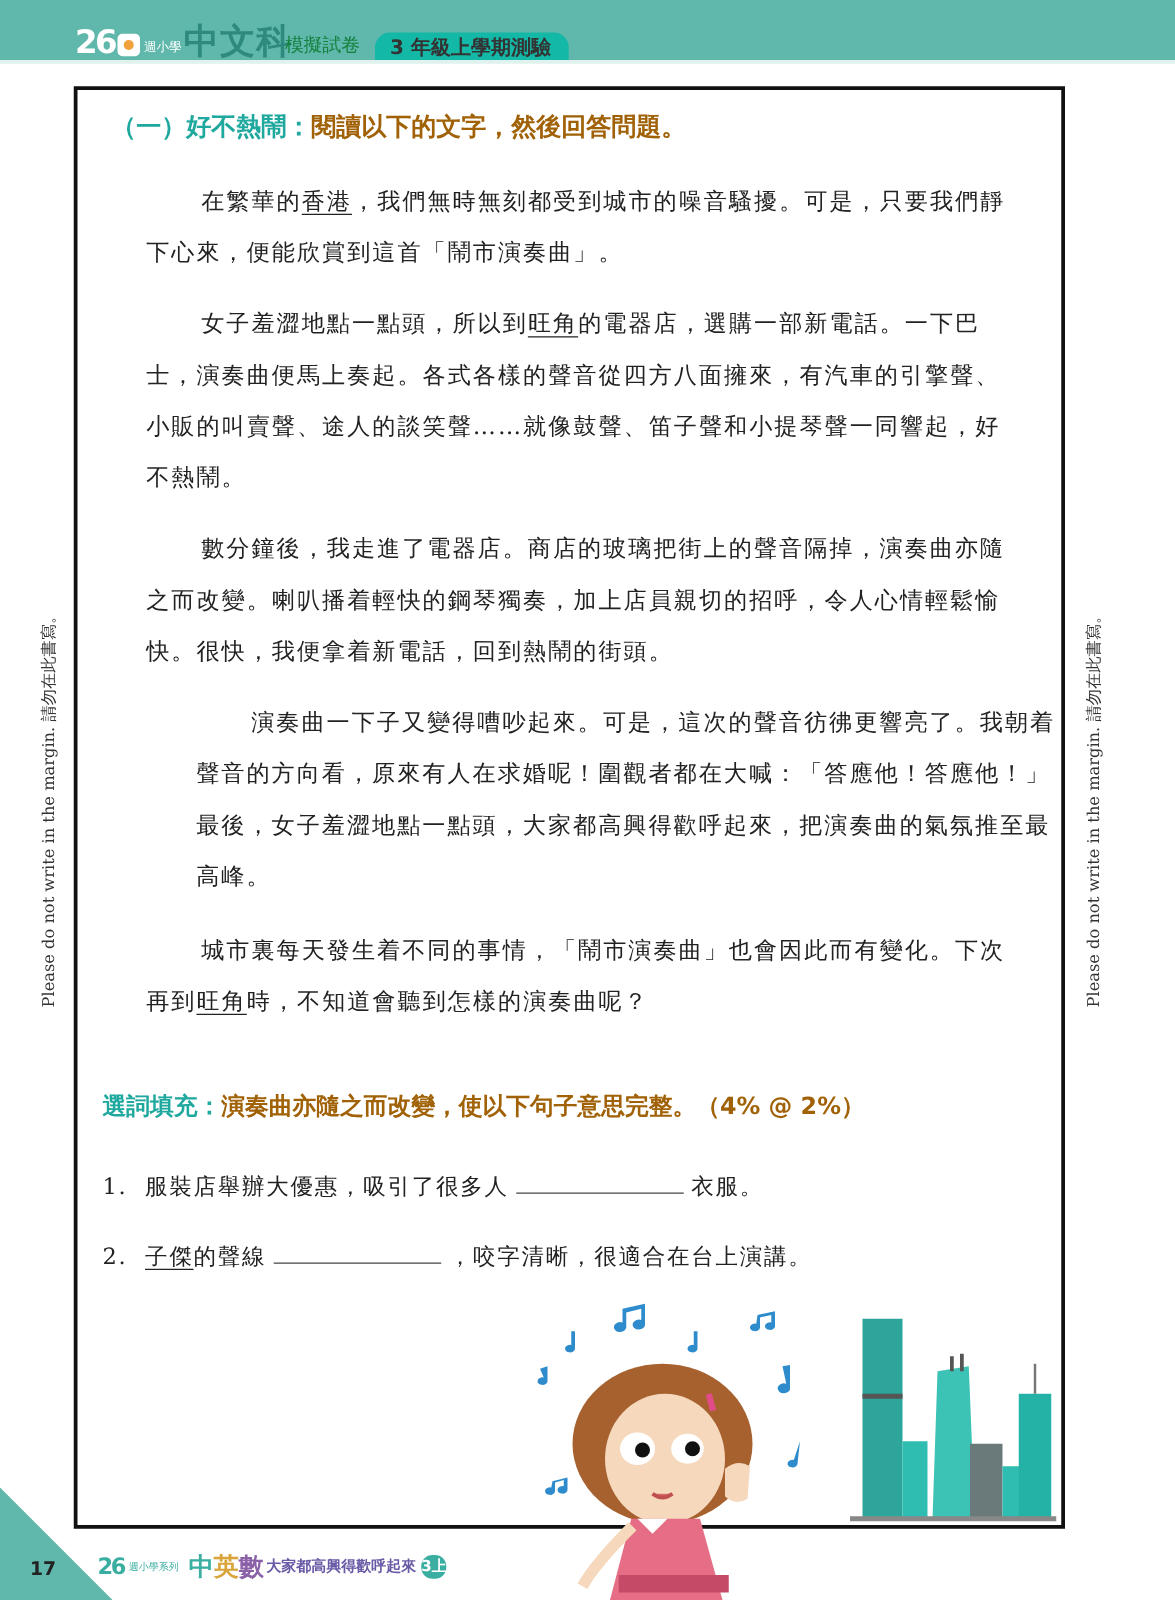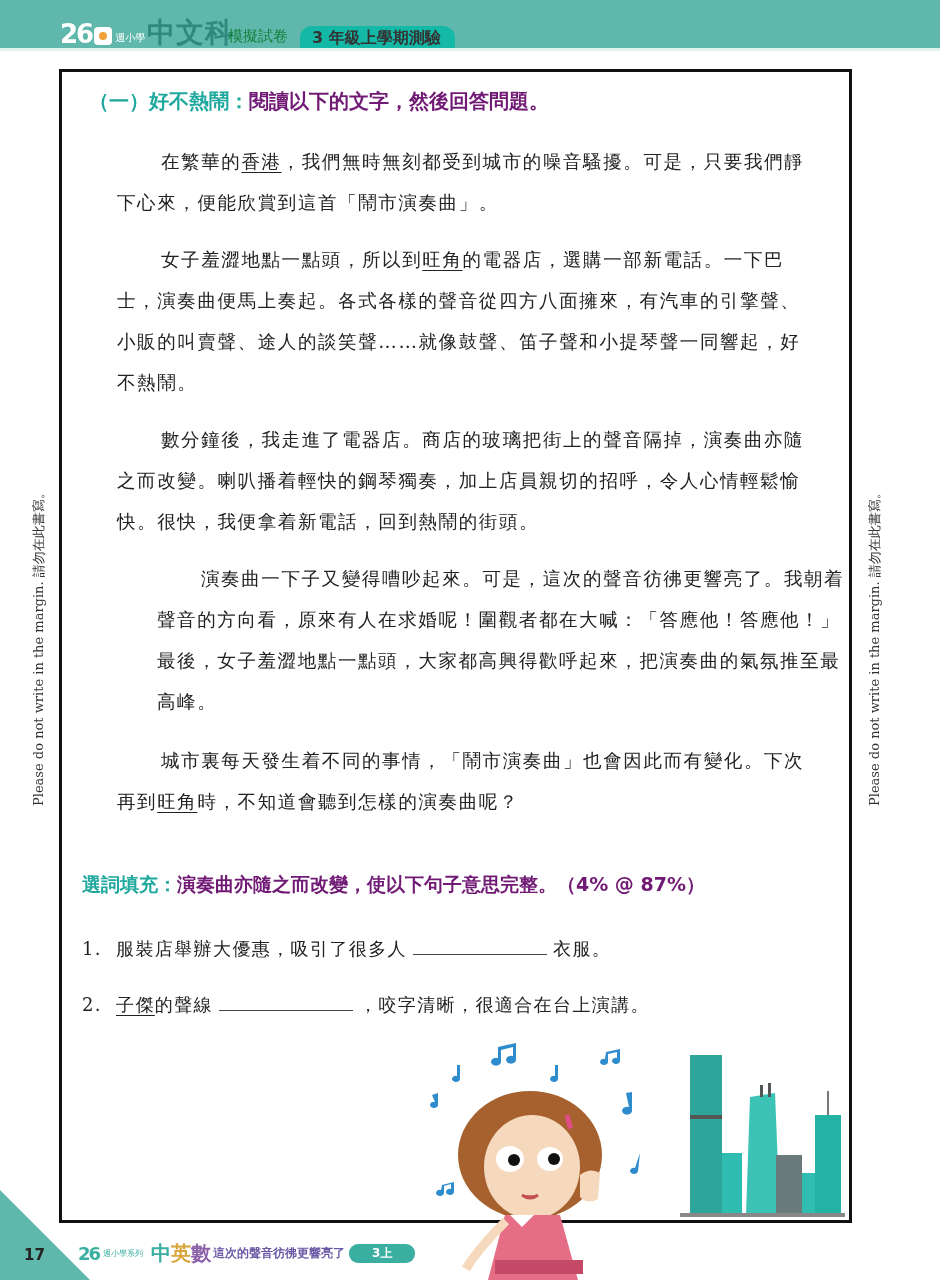--- a/index.html
+++ b/index.html
@@ -16,39 +16,39 @@
   .hdr-big{position:absolute;left:147px;top:14px;font-family:"DejaVu Sans",sans-serif;font-weight:bold;
            font-size:28px;color:#2f8a7e;letter-spacing:1px;}
   .hdr-mid{position:absolute;left:228px;top:27px;font-family:"DejaVu Sans",sans-serif;font-weight:normal;
            font-size:15px;color:#15803d;text-align:center;}
   .hdr-pill{position:absolute;left:300px;top:26px;height:22px;padding:0 14px 0 12px;background:#14b8a6;
             border-radius:12px 12px 0 0;font-family:"DejaVu Sans",sans-serif;font-weight:bold;font-size:16px;
             color:#333;line-height:24px;}
   .frame{position:absolute;left:59px;top:69px;width:787px;height:1148px;border:3px solid #111;}
   .sec-title{position:absolute;left:89px;top:88px;font-family:"DejaVu Sans",sans-serif;font-weight:bold;font-size:20px;}
   .teal{color:#1fa89e;}
-  .black{color:#701a75;}
+  .black{color:#a16207;}
   .para{position:absolute;left:117px;width:690px;font-size:18.5px;line-height:41px;letter-spacing:1.6px;}
   .para .ind{display:inline-block;width:44px;}
   .ul{text-decoration:underline;text-underline-offset:4px;}
   .q-title{position:absolute;left:82px;top:872px;font-family:"DejaVu Sans",sans-serif;font-weight:bold;font-size:19px;}
   .q{position:absolute;left:82px;font-size:18px;letter-spacing:1.4px;}
   .q .num{display:inline-block;width:34px;}
   .blank{display:inline-block;width:134px;border-bottom:1.5px solid #444;height:16px;margin:0 6px;vertical-align:baseline;}
   .margin-note{position:absolute;font-size:13px;color:#333;white-space:nowrap;transform-origin:left top;transform:rotate(-90deg);}
   .corner{position:absolute;left:0;top:1190px;width:0;height:0;border-bottom:90px solid #5fb8ab;border-right:90px solid transparent;}
   .pagenum{position:absolute;left:24px;top:1246px;font-family:"DejaVu Sans",sans-serif;font-weight:bold;font-size:15px;color:#222;}
   .footer{position:absolute;left:78px;top:1240px;display:flex;align-items:center;font-family:"DejaVu Sans",sans-serif;}
   .f-logo{font-weight:bold;font-size:18px;color:#3aaea1;letter-spacing:-2px;}
   .f-small{font-size:8px;color:#3aaea1;margin:0 8px 0 4px;}
   .f-zh{font-weight:bold;font-size:20px;color:#3aaea1;}
   .f-ying{font-weight:bold;font-size:20px;color:#d9a43a;}
   .f-shu{font-weight:bold;font-size:20px;color:#8b62a8;}
   .f-sub{font-weight:bold;font-size:12px;color:#6a5aa6;margin-left:2px;}
-  .f-pill{margin-left:4px;background:#3aaea1;color:#fff;font-weight:bold;font-size:12px;padding:1px 23px;border-radius:9px;}
+  .f-pill{margin-left:4px;background:#3aaea1;color:#fff;font-weight:bold;font-size:12px;padding:1px 0;border-radius:9px;}
   .illus{position:absolute;left:410px;top:1035px;}
 </style>
 </head>
 <body>
 
 <div class="topbar"></div>
 <div class="topbar-line"></div>
 <div class="logo26">
   <span class="logo-num">26</span>
   <span class="logo-dot"></span>
@@ -77,21 +77,21 @@
   <span class="ind"></span><span>數分鐘後，我走進了電器店。商店的玻璃把街上的聲音隔掉，演奏曲亦隨之而改變。喇叭播着輕快的鋼琴獨奏，加上店員親切的招呼，令人心情輕鬆愉快。很快，我便拿着新電話，回到熱鬧的街頭。</span>
 </div>
 <div class="para" style="top:558px;margin-left:40px;">
   <span class="ind"></span><span>演奏曲一下子又變得嘈吵起來。可是，這次的聲音彷彿更響亮了。我朝着聲音的方向看，原來有人在求婚呢！圍觀者都在大喊：「答應他！答應他！」最後，女子羞澀地點一點頭，大家都高興得歡呼起來，把演奏曲的氣氛推至最高峰。</span>
 </div>
 <div class="para" style="top:740px;">
   <span class="ind"></span><span>城市裏每天發生着不同的事情，「鬧市演奏曲」也會因此而有變化。下次再到</span><span class="ul">旺角</span><span>時，不知道會聽到怎樣的演奏曲呢？</span>
 </div>
 
 <div class="q-title">
-  <span class="teal">選詞填充：</span><span class="black">演奏曲亦隨之而改變，使以下句子意思完整。</span><span class="black">（4% @ 87%）</span>
+  <span class="teal">選詞填充：</span><span class="black">演奏曲亦隨之而改變，使以下句子意思完整。</span><span class="black">（4% @ 2%）</span>
 </div>
 
 <div class="q" style="top:937px;">
   <span class="num">1.</span><span>服裝店舉辦大優惠，吸引了很多人</span><span class="blank"></span><span>衣服。</span>
 </div>
 <div class="q" style="top:993px;">
   <span class="num">2.</span><span class="ul">子傑</span><span>的聲線</span><span class="blank"></span><span>，咬字清晰，很適合在台上演講。</span>
 </div>
 
 <svg class="illus" width="440" height="245" viewBox="0 0 440 245">
@@ -140,15 +140,15 @@
 </svg>
 
 <div class="corner"></div>
 <div class="pagenum">17</div>
 <div class="footer">
   <span class="f-logo">26</span>
   <span class="f-small">週小學系列</span>
   <span class="f-zh">中</span>
     <span class="f-ying">英</span>
     <span class="f-shu">數</span>
-  <span class="f-sub">這次的聲音彷彿更響亮了</span>
+  <span class="f-sub">大家都高興得歡呼起來</span>
   <span class="f-pill">3上</span>
 </div>
 
 </body></html>

